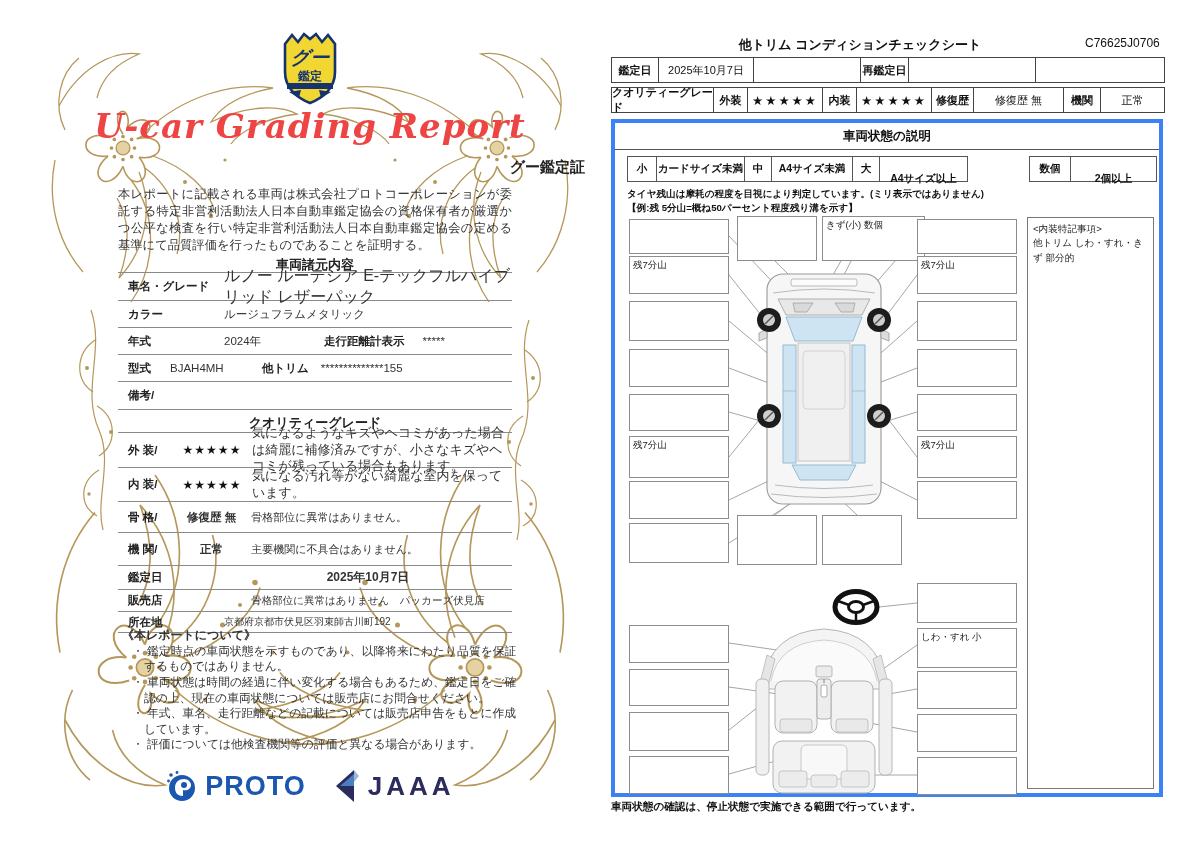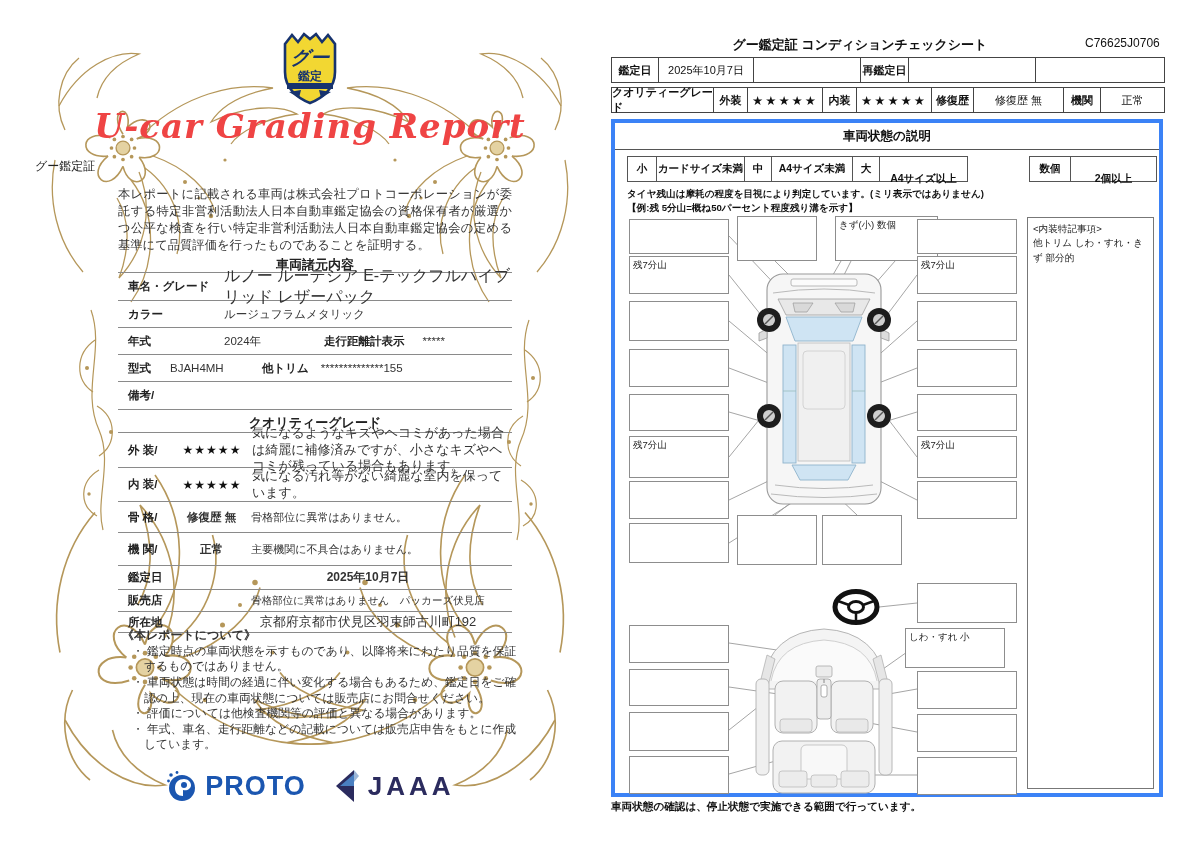--- a/index.html
+++ b/index.html
@@ -4,21 +4,21 @@
 <style>
   html,body{margin:0;padding:0;background:#ffffff;}
   .canvas{position:relative;width:1200px;height:848px;background:#fff;overflow:hidden;
           font-family:"Liberation Sans","DejaVu Sans",sans-serif;color:#222;}
   .abs{position:absolute;}
   
   .left-page{position:absolute;left:35px;top:10px;width:550px;height:830px;}
   .gr-title{position:absolute;left:0;top:96px;width:550px;text-align:center;
             font-family:"DejaVu Serif","Liberation Serif",serif;font-style:italic;font-weight:bold;
             font-size:34px;color:#ef4444;letter-spacing:1px;}
-  .gr-sub{position:absolute;left:0;top:148px;width:550px;text-align:left;font-size:12px;font-weight:normal;color:#222;}
+  .gr-sub{position:absolute;left:0;top:148px;width:550px;text-align:right;font-size:15px;font-weight:bold;color:#222;}
   .gr-intro{position:absolute;left:83px;top:176px;width:394px;font-size:12.3px;line-height:1.38;
             text-align:justify;color:#333;}
   .sec-head{position:absolute;width:394px;left:83px;text-align:center;font-size:13px;font-weight:bold;color:#222;}
   .ltable{position:absolute;left:83px;width:394px;border-top:1px solid #8a8a8a;}
   .lrow{display:flex;align-items:center;border-bottom:1px solid #8a8a8a;font-size:11.5px;}
   .lrow .lab{font-weight:bold;color:#222;flex:none;}
   .lrow .val{color:#333;}
   .q-stars{font-size:12px;letter-spacing:1px;color:#111;flex:none;}
   .q-desc{font-size:13px;line-height:1.3;color:#333;}
   .about{position:absolute;left:83px;top:618px;width:400px;font-size:11.8px;line-height:1.32;color:#333;}
@@ -192,30 +192,30 @@
       <div class="lrow" style="height:23px">
         <span class="lab" style="width:96px;padding-left:10px">鑑定日</span>
         <span class="val" style="flex:1;text-align:center;font-weight:bold;font-size:12px">2025年10月7日</span>
       </div>
       <div class="lrow" style="height:21px">
         <span class="lab" style="width:96px;padding-left:10px">販売店</span>
         <span class="val" style="flex:1;text-align:center;font-size:10.5px">骨格部位に異常はありません　パッカーズ伏見店</span>
       </div>
       <div class="lrow" style="height:20px">
         <span class="lab" style="width:96px;padding-left:10px">所在地</span>
-        <span class="val" style="flex:1;text-align:center;font-size:13px">京都府京都市伏見区羽束師古川町192</span>
+        <span class="val" style="flex:1;text-align:left;font-size:10px">京都府京都市伏見区羽束師古川町192</span>
       </div>
     </div>
 
     <div class="about">
       <div class="b-head">《本レポートについて》</div>
       <div class="bullet">・ 鑑定時点の車両状態を示すものであり、以降将来にわたり品質を保証するものではありません。</div>
       <div class="bullet">・ 車両状態は時間の経過に伴い変化する場合もあるため、鑑定日をご確認の上、現在の車両状態については販売店にお問合せください。</div>
+      <div class="bullet">・ 年式、車名、走行距離などの記載については販売店申告をもとに作成しています。</div>
       <div class="bullet">・ 評価については他検査機関等の評価と異なる場合があります。</div>
-      <div class="bullet">・ 年式、車名、走行距離などの記載については販売店申告をもとに作成しています。</div>
     </div>
 
     <div class="logos">
       <div class="proto-wrap">
         <svg width="34" height="34" viewBox="0 0 34 34">
           <circle cx="17" cy="19" r="13" fill="#1b56b0"></circle>
           <path d="M10,19 C10,13 14,10 19,10 C23,10 26,13 26,16 C26,20 22,22 18,21 L18,27 C13,27 10,24 10,19 Z" fill="#fff"></path>
           <circle cx="19" cy="16" r="3" fill="#1b56b0"></circle>
           <g fill="#1b56b0">
             <circle cx="6" cy="6" r="1.8"></circle>
@@ -230,21 +230,21 @@
           <polygon points="4,18 22,2 22,34" fill="#2b2b5e"></polygon>
           <polygon points="8,18 22,6 22,18" fill="#4a7fc1"></polygon>
           <polygon points="22,2 27,8 22,14" fill="#9db7d8"></polygon>
         </svg>
         <span class="jaaa-text">JAAA</span>
       </div>
     </div>
   </div>
 
   <div class="right-page">
-    <div class="cs-title">グー鑑定証  コンディションチェックシート</div>
+    <div class="cs-title">他トリム  コンディションチェックシート</div>
     <div class="cs-code">C76625J0706</div>
 
     <div class="tbl" style="left:11px;top:29px;width:552px;height:24px">
       <div class="cell bold" style="width:47px">鑑定日</div>
       <div class="cell" style="width:95px">2025年10月7日</div>
       <div class="cell" style="width:107px"></div>
       <div class="cell bold" style="width:48px">再鑑定日</div>
       <div class="cell" style="width:127px"></div>
       <div class="cell" style="flex:1"></div>
     </div>
@@ -394,40 +394,40 @@
       <div class="cbox" style="left:14px;top:96px;width:100px;height:35px"></div>
       <div class="cbox" style="left:14px;top:133px;width:100px;height:38px"><span>残7分山</span></div>
       <div class="cbox" style="left:14px;top:178px;width:100px;height:40px"></div>
       <div class="cbox" style="left:14px;top:226px;width:100px;height:38px"></div>
       <div class="cbox" style="left:14px;top:271px;width:100px;height:37px"></div>
       <div class="cbox" style="left:14px;top:313px;width:100px;height:42px"><span>残7分山</span></div>
       <div class="cbox" style="left:14px;top:358px;width:100px;height:38px"></div>
       <div class="cbox" style="left:14px;top:400px;width:100px;height:40px"></div>
 
       <div class="cbox" style="left:122px;top:93px;width:80px;height:45px"></div>
-      <div class="cbox" style="left:220px;top:93px;width:103px;height:45px"><span>きず(小) 数個</span></div>
+      <div class="cbox" style="left:207px;top:93px;width:103px;height:45px"><span>きず(小) 数個</span></div>
       <div class="cbox" style="left:122px;top:392px;width:80px;height:50px"></div>
       <div class="cbox" style="left:207px;top:392px;width:80px;height:50px"></div>
 
       <div class="cbox" style="left:302px;top:96px;width:100px;height:35px"></div>
       <div class="cbox" style="left:302px;top:133px;width:100px;height:38px"><span>残7分山</span></div>
       <div class="cbox" style="left:302px;top:178px;width:100px;height:40px"></div>
       <div class="cbox" style="left:302px;top:226px;width:100px;height:38px"></div>
       <div class="cbox" style="left:302px;top:271px;width:100px;height:37px"></div>
       <div class="cbox" style="left:302px;top:313px;width:100px;height:42px"><span>残7分山</span></div>
       <div class="cbox" style="left:302px;top:358px;width:100px;height:38px"></div>
 
       <div class="cbox" style="left:302px;top:460px;width:100px;height:40px"></div>
 
       <div class="cbox" style="left:14px;top:502px;width:100px;height:38px"></div>
       <div class="cbox" style="left:14px;top:546px;width:100px;height:37px"></div>
       <div class="cbox" style="left:14px;top:589px;width:100px;height:39px"></div>
       <div class="cbox" style="left:14px;top:633px;width:100px;height:38px"></div>
 
-      <div class="cbox" style="left:290px;top:505px;width:100px;height:40px"><span>しわ・すれ 小</span></div>
+      <div class="cbox" style="left:302px;top:505px;width:100px;height:40px"><span>しわ・すれ 小</span></div>
       <div class="cbox" style="left:302px;top:548px;width:100px;height:38px"></div>
       <div class="cbox" style="left:302px;top:591px;width:100px;height:38px"></div>
       <div class="cbox" style="left:302px;top:634px;width:100px;height:38px"></div>
 
       <div class="notes-panel" style="left:412px;top:94px;width:127px;height:572px">
         <div>&lt;内装特記事項&gt;</div>
         <div>他トリム しわ・すれ・きず 部分的</div>
       </div>
     </div>
 

